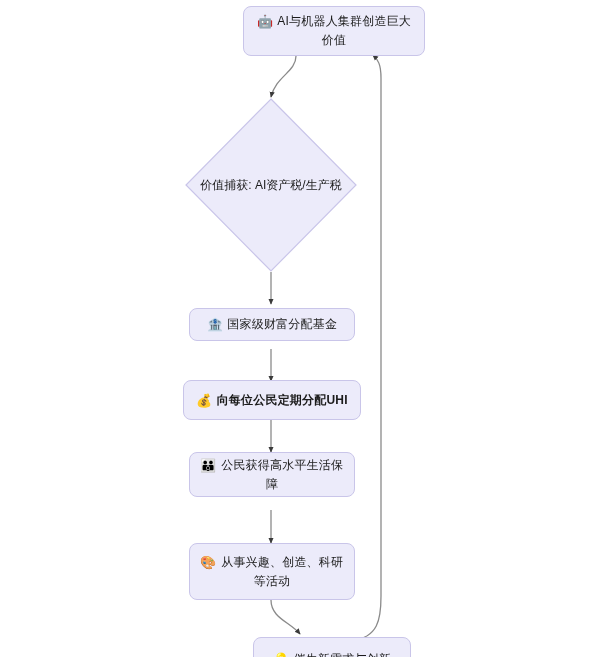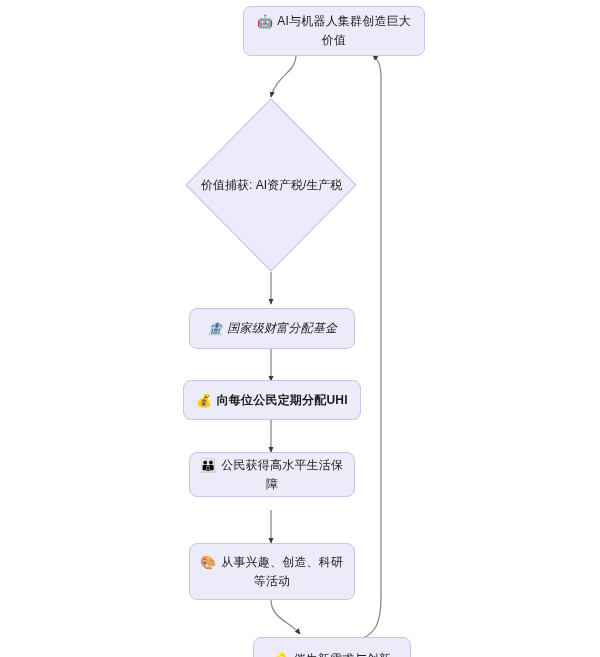--- a/index.html
+++ b/index.html
@@ -59,22 +59,23 @@
     position: absolute;
   }
   .diamond-shape {
     position: absolute;
     left: 0; top: 0;
     width: 100%;
     height: 100%;
   }
   .diamond-label {
     position: absolute;
-    left: 16px;
+    left: 0;
     width: 100%;
+    text-align: center;
     color: #1b1b1b;
     font-size: 12px;
     line-height: 18px;
   }
 </style>
 </head>
 <body>
 
 <div id="canvas">
 
@@ -106,21 +107,21 @@
 
   <div class="diamond-wrap" style="left:185px; top:98px; width:172px; height:174px;">
     <svg class="diamond-shape" viewBox="0 0 172 174" preserveAspectRatio="none" xmlns="http://www.w3.org/2000/svg">
       <polygon points="86,1 171,87 86,173 1,87" fill="#ecebfa" stroke="#c9c5e9" stroke-width="1.2"></polygon>
     </svg>
     <div class="diamond-label" style="top:78px;">
       <span>价值捕获: AI资产税/生产税</span>
     </div>
   </div>
 
-  <div class="node box" style="left:189px; top:308px; width:166px; height:41px;font-style:italic;">
+  <div class="node box" style="left:189px; top:308px; width:166px; height:33px;">
     <span class="label"><span class="icon">🏦</span><span>国家级财富分配基金</span></span>
   </div>
 
   <div class="node box" style="left:183px; top:380px; width:178px; height:40px;font-weight:bold;">
     <span class="label"><span class="icon">💰</span><span>向每位公民定期分配UHI</span></span>
   </div>
 
   <div class="node box" style="left:189px; top:452px; width:166px; height:45px;">
     <span class="label"><span class="icon">👪</span><span>公民获得高水平生活保障</span></span>
   </div>

